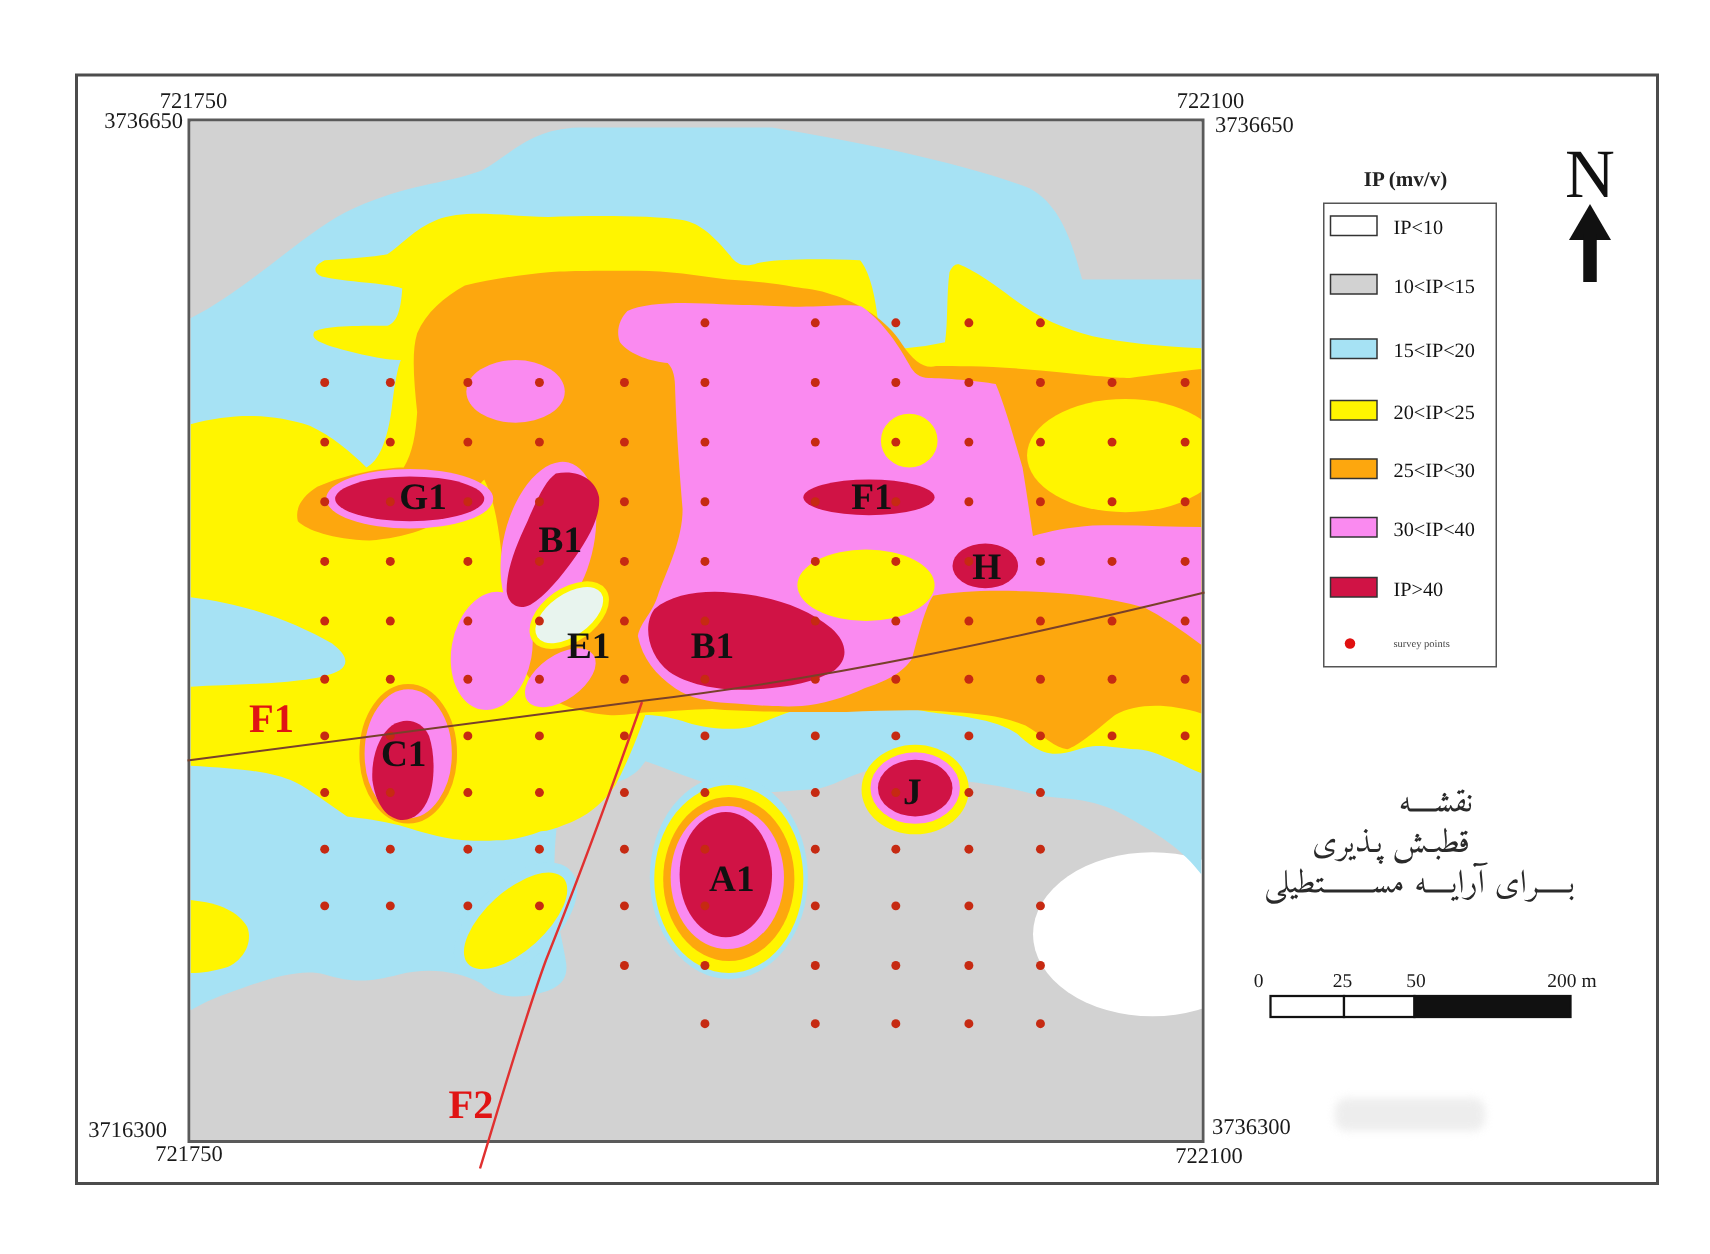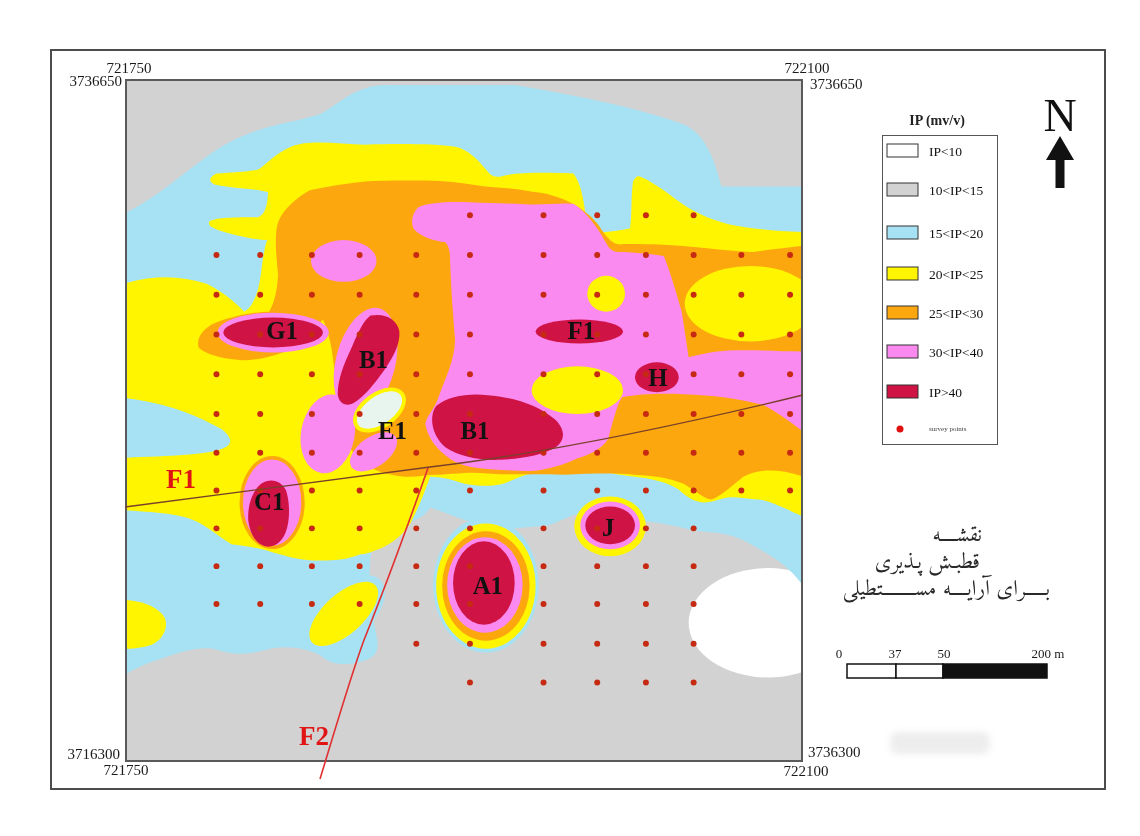--- a/index.html
+++ b/index.html
@@ -9,21 +9,21 @@
 <div class="abs" style="left:50px;top:49px;width:1052px;height:737px;border:2px solid #4c4c4c;"></div>
 
 <div class="coord" style="left:98px;top:60px;width:62px;text-align:center;">721750</div>
 
 <div class="coord" style="left:52px;top:73px;width:70px;text-align:right;">3736650</div>
 
 <div class="coord" style="left:776px;top:60px;width:62px;text-align:center;">722100</div>
 
 <div class="coord" style="left:810px;top:76px;">3736650</div>
 
-<div class="coord" style="left:50px;top:746px;width:70px;text-align:right;">3716300</div>
+<div class="coord" style="left:50px;top:746px;width:70px;text-align:center;">3716300</div>
 
 <div class="coord" style="left:95px;top:762px;width:62px;text-align:center;">721750</div>
 
 <div class="coord" style="left:808px;top:744px;text-align:right;">3736300</div>
 
 <div class="coord" style="left:775px;top:763px;width:62px;text-align:center;">722100</div>
 
 <svg class="abs" style="left:125px;top:79px;border:2px solid #5a5a5a;box-sizing:border-box;" width="678" height="683" viewBox="0 0 678 683">
 
 <rect x="0" y="0" width="678" height="683" fill="#d2d2d2"></rect>
@@ -299,21 +299,21 @@
 
 <svg class="abs" style="left:860px;top:542px;overflow:visible;" width="130" height="30" viewBox="0 0 130 30">
 <path transform="translate(120,26)" fill="#2a2a2a" d="M-4 -9Q-3.7 -9 -3.3 -8.6Q-1.3 -6.9 -1.4 -4.3Q-1.5 -2.9 -2.1 -2.1Q-3.7 0 -6.5 0Q-6.8 0 -6.9 -0.5Q-7 -0.7 -7 -1Q-7 -1.3 -6.9 -1.5Q-6.8 -1.9 -6.5 -2Q-3.7 -2.2 -2.4 -3.6Q-2.4 -4.2 -2.6 -4.4Q-2.7 -4.7 -2.8 -4.6Q-2.9 -4.6 -2.9 -4.5Q-3.3 -3.6 -4.1 -3.4Q-6.5 -2.9 -6.3 -5.3Q-6.2 -6.4 -5.4 -7.7Q-4.7 -9 -4 -9ZM-4.7 -6.6Q-5.2 -6.6 -5.3 -5.8Q-5.3 -5.6 -5.3 -5.6Q-4.8 -5.5 -4.4 -5.6Q-3.9 -5.6 -3.8 -5.9Q-4.3 -6.7 -4.7 -6.6ZM-3.3 -14.1Q-3.2 -14.2 -3.1 -14.2Q-2.6 -14 -2.3 -13.8Q-1.9 -13.6 -1.5 -13.3Q-1.4 -13.2 -1.5 -13.1L-2.6 -11.4Q-2.6 -11.3 -2.7 -11.4Q-2.8 -11.5 -3.1 -11.7Q-3.4 -11.9 -4 -12.2L-4.8 -10.9Q-4.9 -10.8 -5.1 -10.9Q-5.1 -11 -5.5 -11.2Q-5.9 -11.5 -6.6 -11.9Q-6.7 -12 -6.6 -12L-5.5 -13.6Q-5.5 -13.7 -5.4 -13.7Q-5 -13.6 -4.7 -13.4Q-4.3 -13.2 -4 -13Z M-11.3 -0.5Q-12.9 0 -15.5 0Q-16.8 0.1 -17.6 0Q-18.3 0 -18.6 0Q-18.8 -0 -18.9 -0.5Q-19.4 -1.9 -18.6 -2L-17.7 -2L-16.5 -3.3Q-16.4 -5.4 -16.6 -8Q-16.8 -10.5 -17.2 -13.5Q-17.2 -13.9 -17.2 -14.2Q-17.3 -14.5 -17.3 -14.5Q-17.4 -14.8 -16.8 -16Q-16.7 -16.2 -16.6 -16.2Q-16.5 -16.2 -16.4 -16Q-16 -14.8 -15.5 -14.4Q-15.2 -14.1 -15.5 -13.8L-15.9 -13.3Q-16 -13.2 -15.9 -12.8Q-15.4 -8.3 -15.5 -6.5Q-15.5 -6.1 -15.6 -5.5Q-15.7 -4.8 -15.9 -3.9Q-13.2 -6.2 -11.9 -6.8Q-10.5 -7.4 -9.8 -7.2Q-8.8 -6.9 -8.2 -5.7Q-8.1 -5.5 -8.1 -5Q-8.4 -3.3 -9.6 -2.3Q-8.8 -2 -8 -2Q-7.2 -1.9 -6.5 -2Q-6.2 -2 -6.1 -1.6Q-5.9 -0.7 -6.1 -0.4Q-6.3 0 -6.5 0Q-8.6 0.2 -11.3 -0.5ZM-10.5 -4.6Q-11.9 -5.6 -14.4 -3.9Q-15 -3.5 -15.6 -3Q-16.1 -2.5 -16.6 -2Q-12.7 -2.2 -9.7 -3.7Q-9.9 -4.1 -10.5 -4.6Z M-18.6 -2Q-18.2 -1.9 -18.2 -1.7Q-18.1 -1.6 -18.2 -1.2Q-18.3 0 -18.6 0Q-19.8 0 -21 -1.3Q-22 -0.1 -24 0Q-24.2 0 -24.3 -0.3L-24.4 -1.3Q-24.5 -1.5 -24.4 -1.7Q-24.2 -1.9 -24 -2Q-21.6 -2.2 -20.7 -3.4Q-20.6 -3.6 -20.4 -3.6Q-20.2 -3.6 -20.2 -3.4Q-20.2 -3.2 -20.2 -3.1Q-19.4 -2.2 -18.6 -2ZM-21.5 2.5Q-21.5 2.4 -21.4 2.4Q-20.5 2.7 -19.8 3.3Q-19.7 3.4 -19.8 3.5L-20.8 5.2Q-20.9 5.3 -21 5.2Q-21.1 5.1 -21.5 4.9Q-21.9 4.6 -22.6 4.2Q-22.7 4.1 -22.6 4.1Z M-28 0Q-28.2 0 -28.3 -0.3L-28.6 -1.3Q-28.8 -2 -28 -2H-24Q-23.2 -2 -23.4 -1.3L-23.7 -0.3Q-23.8 0 -24 0Z M-31.1 -4Q-31 -4.3 -30.8 -4.4Q-30.5 -4.5 -30.3 -4Q-29.2 -2 -28 -2Q-27.4 -2 -27.6 -0.7Q-27.7 0 -28 0Q-29.7 0 -30.7 -2.5Q-30.8 -2.8 -30.9 -2.5Q-31.5 -0.7 -31.7 -0.2Q-32 0.4 -32.5 0.4Q-33.8 0.4 -34.9 -0.6Q-36.1 0.7 -38 0.4Q-38.1 1.6 -38.3 2.6Q-38.4 3.5 -38.7 4.2Q-39.2 5.1 -40 5.8Q-42.6 7.8 -45.6 7.7Q-49.3 7.6 -50.3 4.6Q-50.5 3.8 -50.2 2.2Q-49.9 0.6 -48.8 -1.4Q-48.7 -1.5 -48.6 -1.5Q-48.5 -1.5 -48.4 -1.4Q-48.3 -1.3 -48.4 -1.2Q-49.8 1.4 -49.5 2.4Q-48.9 4.9 -45.4 5.3Q-43.9 5.5 -41.9 4.8Q-39.9 4 -39 2.6Q-38.5 0.9 -39.8 -1Q-39.9 -1.3 -39.9 -1.5L-39.4 -3.3Q-39.2 -3.7 -39 -3.4Q-38.7 -2.9 -38.5 -2.2Q-38.3 -1.5 -36.1 -1.8Q-35.1 -1.9 -34.5 -3Q-34.4 -3.1 -34.3 -3.3Q-34.3 -3.5 -34.2 -3.7Q-34.1 -4 -33.9 -4Q-33.8 -4.1 -33.7 -3.9Q-33.5 -3.8 -33.6 -3.7L-33.8 -3Q-33.9 -2.6 -33.6 -2.4Q-32.7 -1.9 -31.8 -2.2Q-31.5 -2.2 -31.1 -4ZM-34 -9.8Q-33.9 -9.9 -33.8 -9.9Q-33.4 -9.7 -33 -9.5Q-32.6 -9.3 -32.3 -9Q-32.2 -8.9 -32.2 -8.8L-33.3 -7.1Q-33.3 -7 -33.5 -7.2Q-33.5 -7.2 -33.8 -7.4Q-34.1 -7.5 -34.6 -7.8L-35.4 -6.6Q-35.4 -6.5 -35.6 -6.6Q-35.7 -6.7 -36 -7Q-36.4 -7.2 -37.1 -7.6Q-37.2 -7.7 -37.1 -7.7L-36.1 -9.3Q-36 -9.4 -35.9 -9.4Q-35.6 -9.3 -35.3 -9.1Q-35 -9 -34.7 -8.8ZM-35.5 -12.1Q-35.5 -12.2 -35.3 -12.2Q-34.9 -12 -34.5 -11.8Q-34.1 -11.6 -33.8 -11.3Q-33.7 -11.2 -33.7 -11.1L-34.8 -9.4Q-34.8 -9.3 -35 -9.4Q-35.1 -9.5 -35.5 -9.7Q-35.8 -10 -36.5 -10.4Q-36.7 -10.5 -36.6 -10.5Z M-61.1 -4.6 -60.5 -6Q-60.3 -6.4 -60.1 -6Q-59.6 -5.2 -59.5 -4.3Q-59.4 -3.3 -59.7 -2.2Q-60.3 0 -62.4 0Q-62.6 0 -62.9 -1.1Q-63 -1.7 -62.7 -1.9Q-62.6 -2 -62.4 -2Q-61.1 -1.9 -60.4 -2.7Q-60.4 -2.7 -60.4 -2.8Q-60.6 -3.5 -61 -4.1Q-61.2 -4.4 -61.1 -4.6ZM-60.5 5.7Q-60.6 5.7 -60.7 5.7Q-61.1 5.5 -61.5 5.3Q-61.9 5.1 -62.3 4.8Q-62.4 4.7 -62.3 4.6L-61.2 2.9Q-61.2 2.9 -61 3Q-61 3 -60.7 3.2Q-60.4 3.3 -59.9 3.7L-59.2 2.4Q-59.1 2.3 -59 2.5Q-58.9 2.5 -58.5 2.8Q-58.1 3 -57.4 3.4Q-57.3 3.5 -57.4 3.6L-58.5 5.2Q-58.5 5.2 -58.6 5.2Q-58.7 5.2 -58.7 5.2Q-59 5.1 -59.3 4.9Q-59.6 4.8 -59.8 4.6ZM-59 7.9Q-59.1 8 -59.2 8Q-59.6 7.8 -60 7.6Q-60.4 7.4 -60.8 7.1Q-60.9 7 -60.8 6.9L-59.8 5.2Q-59.7 5.1 -59.5 5.3Q-59.4 5.3 -59.1 5.6Q-58.7 5.8 -58 6.2Q-57.9 6.3 -57.9 6.4Z M-66.5 0Q-66.6 0 -66.7 -0.3L-67 -1.3Q-67.2 -2 -66.5 -2H-62.4Q-61.6 -2 -61.8 -1.3L-62.1 -0.3Q-62.2 0 -62.4 0Z M-66.5 -2Q-66.1 -1.9 -66 -1.4Q-65.9 -0.9 -66 -0.4Q-66.2 0 -66.5 0Q-67.9 -0.1 -68.4 -2.4Q-68.5 -2.8 -68.6 -3Q-68.6 -3.1 -68.6 -3.1Q-68.7 -3.3 -68.7 -3.1Q-69.4 -1.3 -70.5 -0.8Q-71.8 -0.3 -74.2 -0.4Q-76 -0.6 -75.1 -3.3Q-75 -3.7 -74.8 -3.7Q-74.6 -3.7 -74.5 -3.4Q-74.3 -2.8 -73.9 -2.7Q-71.8 -2.2 -70 -2.9Q-69.2 -3.2 -68.9 -4.1Q-68.9 -4.2 -69.2 -6.5Q-69.4 -7.6 -69.5 -8.3Q-69.6 -9 -69.6 -9.2Q-69.7 -9.7 -69.5 -9.9Q-69.4 -10.3 -69.2 -10.6Q-69.1 -10.9 -69 -11Q-69 -11.2 -68.8 -11.2Q-68.6 -11.2 -68.6 -11Q-68.4 -8.7 -68.1 -6.8Q-67.8 -5 -67.5 -3.6Q-67.1 -2.1 -66.5 -2ZM-69.8 -15.2Q-69.8 -15.3 -69.7 -15.3Q-68.8 -15 -68.1 -14.4Q-68 -14.3 -68.1 -14.2L-69.1 -12.5Q-69.2 -12.4 -69.3 -12.5Q-69.4 -12.6 -69.8 -12.8Q-70.2 -13.1 -70.9 -13.5Q-71 -13.6 -70.9 -13.6Z M-79.7 -4.6 -79.1 -6Q-78.9 -6.4 -78.7 -6Q-78.2 -5.2 -78.1 -4.3Q-78.1 -3.3 -78.3 -2.2Q-78.9 0 -81 0Q-81.2 0 -81.5 -1.1Q-81.6 -1.7 -81.4 -1.9Q-81.2 -2 -81 -2Q-79.7 -1.9 -79 -2.7Q-79 -2.7 -79 -2.8Q-79.2 -3.5 -79.6 -4.1Q-79.8 -4.4 -79.7 -4.6ZM-77.7 2.5Q-77.7 2.4 -77.5 2.4Q-77.1 2.6 -76.7 2.8Q-76.3 3 -76 3.3Q-75.9 3.4 -76 3.5L-77 5.2Q-77.1 5.3 -77.2 5.2Q-77.3 5.1 -77.6 4.9Q-77.9 4.7 -78.5 4.4L-79.3 5.7Q-79.4 5.8 -79.5 5.7Q-79.6 5.6 -80 5.4Q-80.4 5.1 -81.1 4.7Q-81.2 4.6 -81.1 4.6L-80 3Q-80 2.9 -79.8 2.9Q-79.5 3 -79.1 3.2Q-78.8 3.4 -78.5 3.7Z M-83.5 -1.4 -82.8 -3.1Q-82.7 -3.5 -82.5 -3.3Q-82.1 -2.6 -81.8 -2.3Q-81.5 -2 -81 -2Q-80.5 -2 -80.5 -1Q-80.5 -0 -81 0Q-81.3 0 -81.7 0Q-81.8 0 -81.8 0.1Q-81.9 2.2 -83.3 4.1Q-84.7 6 -86 6.1Q-87.2 6.2 -88 6Q-88.5 5.9 -89 5.7Q-89.5 5.5 -90.2 5.2Q-90.4 5.1 -90.4 5Q-90.4 4.9 -90.3 4.8Q-90.2 4.8 -90.1 4.8Q-88.7 5.2 -87.6 4.9Q-86.5 4.7 -85.5 4.1Q-84.4 3.4 -83.5 2.4Q-82.7 1.5 -82.5 0.6Q-82.5 0 -83.4 -0.9Q-83.6 -1.1 -83.5 -1.4Z M-90.6 -6.3Q-91.9 -7 -93.9 -5.9Q-95.3 -5.1 -95.8 -3.7Q-95.9 -3.5 -95.7 -3.1Q-95.3 -2.1 -92.9 -2Q-90.5 -1.8 -90.4 -1Q-90.2 0.7 -91.4 1.7Q-94.6 4.2 -98.6 4.4Q-103.4 4.6 -103.9 0.9Q-104.2 -0.9 -103.1 -3.2Q-102.8 -3.8 -102.5 -4.4Q-102.1 -4.9 -101.7 -5.4Q-101.5 -5.7 -101.4 -5.5Q-101.3 -5.3 -101.4 -5.1Q-103.6 -2 -102.8 -0.1Q-101.8 2.4 -98.4 2.3Q-94.2 2.3 -91.6 0.2Q-91.4 0 -91.6 -0.1Q-92 -0.4 -94.1 -0.5Q-96.2 -0.7 -96.6 -1.6Q-96.9 -2.6 -96.5 -3.8Q-95.7 -6.2 -93.4 -7.9Q-92.9 -8.3 -92.4 -8.5Q-91.8 -8.7 -91.4 -8.8Q-89.4 -8.9 -90 -6.7Q-90.2 -6.1 -90.6 -6.3Z"></path>
 </svg>
 
 <svg class="abs" style="left:820px;top:569px;overflow:visible;" width="240" height="30" viewBox="0 0 240 30">
 <path transform="translate(230,26)" fill="#2a2a2a" d="M-2.9 -4.6 -2.2 -6Q-2.1 -6.4 -1.8 -6Q-1.4 -5.2 -1.3 -4.3Q-1.2 -3.3 -1.5 -2.2Q-2 0 -4.2 0Q-4.4 0 -4.6 -1.1Q-4.8 -1.7 -4.5 -1.9Q-4.4 -2 -4.2 -2Q-2.9 -1.9 -2.2 -2.7Q-2.2 -2.7 -2.2 -2.8Q-2.4 -3.5 -2.8 -4.1Q-3 -4.4 -2.9 -4.6ZM-2.7 2.5Q-2.7 2.4 -2.5 2.4Q-1.7 2.7 -1 3.3Q-0.9 3.4 -0.9 3.5L-2 5.2Q-2 5.3 -2.2 5.2Q-2.3 5.1 -2.7 4.9Q-3 4.6 -3.7 4.2Q-3.9 4.1 -3.8 4.1Z M-8.2 0Q-8.4 0 -8.5 -0.3L-8.8 -1.3Q-9 -2 -8.2 -2H-4.2Q-3.4 -2 -3.6 -1.3L-3.9 -0.3Q-4 0 -4.2 0Z M-12.3 0Q-12.5 0 -12.6 -0.3L-12.9 -1.3Q-13.1 -2 -12.3 -2H-8.2Q-7.5 -2 -7.7 -1.3L-8 -0.3Q-8.1 0 -8.2 0Z M-16.4 0Q-16.6 0 -16.7 -0.3L-16.9 -1.3Q-17.1 -2 -16.4 -2H-12.3Q-11.6 -2 -11.7 -1.3L-12 -0.3Q-12.1 0 -12.3 0Z M-20.5 0Q-20.6 0 -20.7 -0.3L-21 -1.3Q-21.2 -2 -20.5 -2H-16.4Q-15.6 -2 -15.8 -1.3L-16.1 -0.3Q-16.2 0 -16.4 0Z M-24.5 0Q-24.7 0 -24.8 -0.3L-25.1 -1.3Q-25.3 -2 -24.5 -2H-20.4Q-19.7 -2 -19.9 -1.3L-20.2 -0.3Q-20.3 0 -20.4 0Z M-27 -1.4 -26.3 -3.1Q-26.2 -3.5 -26 -3.3Q-25.7 -2.6 -25.3 -2.3Q-25 -2 -24.5 -2Q-24 -2 -24 -1Q-24 -0 -24.5 0Q-24.9 0 -25.2 0Q-25.3 0 -25.3 0.1Q-25.4 2.2 -26.8 4.1Q-28.3 6 -29.5 6.1Q-30.7 6.2 -31.6 6Q-32 5.9 -32.5 5.7Q-33.1 5.5 -33.7 5.2Q-33.9 5.1 -33.9 5Q-33.9 4.9 -33.9 4.8Q-33.8 4.8 -33.6 4.8Q-32.2 5.2 -31.1 4.9Q-30 4.7 -29 4.1Q-28 3.4 -27 2.4Q-26.2 1.5 -26 0.6Q-26 0 -26.9 -0.9Q-27.1 -1.1 -27 -1.4Z M-34.9 -14.7Q-34.4 -15.8 -34.3 -14.8L-33.8 -9.4Q-33 -2.1 -34 -0.2Q-34.1 0.1 -34.2 -0Q-34.3 -0.1 -34.3 -0.4Q-34.3 -2.2 -34.6 -4.6Q-34.6 -4.6 -35 -8.7L-35.5 -12.7Q-35.6 -13.2 -35.4 -13.5Z M-38.9 -6.3Q-40.2 -7 -42.2 -5.9Q-43.6 -5.1 -44.1 -3.7Q-44.2 -3.5 -44 -3.1Q-43.6 -2.1 -41.2 -2Q-38.8 -1.8 -38.7 -1Q-38.5 0.7 -39.7 1.7Q-42.9 4.2 -46.9 4.4Q-51.7 4.6 -52.2 0.9Q-52.5 -0.9 -51.4 -3.2Q-51.1 -3.8 -50.8 -4.4Q-50.4 -4.9 -50 -5.4Q-49.8 -5.7 -49.7 -5.5Q-49.6 -5.3 -49.7 -5.1Q-51.9 -2 -51.1 -0.1Q-50.1 2.4 -46.7 2.3Q-42.5 2.3 -39.9 0.2Q-39.7 0 -39.9 -0.1Q-40.3 -0.4 -42.4 -0.5Q-44.5 -0.7 -44.9 -1.6Q-45.2 -2.6 -44.8 -3.8Q-44 -6.2 -41.7 -7.9Q-41.2 -8.3 -40.7 -8.5Q-40.1 -8.7 -39.7 -8.8Q-37.7 -8.9 -38.3 -6.7Q-38.5 -6.1 -38.9 -6.3Z M-62.9 -14.7Q-62.4 -15.8 -62.3 -14.8L-61.8 -9.4Q-61 -2.1 -62 -0.2Q-62.1 0.1 -62.2 -0Q-62.3 -0.1 -62.3 -0.4Q-62.3 -2.2 -62.6 -4.6Q-62.6 -4.6 -63.1 -8.7L-63.5 -12.7Q-63.6 -13.2 -63.4 -13.5ZM-58.8 -20Q-58.4 -20 -58.2 -19.7Q-58.1 -19.4 -58.4 -19.2Q-60.8 -17.6 -66.1 -17.8Q-66.3 -17.4 -66.5 -17.1Q-66.7 -16.9 -66.8 -17L-67.8 -18.1Q-68.2 -18.3 -67.2 -19.5Q-67 -19.7 -66.5 -19.6Q-62.6 -19 -58.8 -20Z M-68.2 -6.1Q-68.2 -6.2 -68.2 -6.2Q-68 -6.3 -67.8 -6.1Q-67 -5.2 -66.5 -3.7Q-66.1 -2.2 -66.2 -0.8Q-66.5 1.2 -67.8 2.8Q-69.1 4.4 -71.1 5Q-71.7 5.1 -72.2 4.9Q-73.5 4.5 -74.3 4.2Q-75.1 3.9 -75.4 3.7Q-75.5 3.6 -75.5 3.5Q-75.5 3.5 -75.4 3.4Q-75.3 3.3 -75.2 3.4Q-74.4 3.6 -73.8 3.7Q-73.2 3.7 -72.6 3.7Q-72 3.6 -71.4 3.4Q-70.8 3.1 -70.1 2.6Q-68 1.3 -67 -0.5Q-66.9 -0.7 -67 -0.9Q-67.3 -2 -68.7 -3.8Q-68.8 -3.9 -68.8 -3.9Z M-76.5 -14.7Q-76 -15.8 -75.9 -14.8L-75.3 -9.4Q-74.5 -2.1 -75.5 -0.2Q-75.7 0.1 -75.8 -0Q-75.9 -0.1 -75.9 -0.4Q-75.8 -2.2 -76.1 -4.6Q-76.1 -4.6 -76.6 -8.7L-77.1 -12.7Q-77.1 -13.2 -77 -13.5Z M-81.3 -4.6 -80.7 -6Q-80.5 -6.4 -80.3 -6Q-79.8 -5.2 -79.7 -4.3Q-79.6 -3.3 -79.9 -2.2Q-80.5 0 -82.6 0Q-82.8 0 -83 -1.1Q-83.2 -1.7 -82.9 -1.9Q-82.8 -2 -82.6 -2Q-81.3 -1.9 -80.6 -2.7Q-80.6 -2.7 -80.6 -2.8Q-80.8 -3.5 -81.2 -4.1Q-81.4 -4.4 -81.3 -4.6ZM-79.3 2.5Q-79.3 2.4 -79.1 2.4Q-78.7 2.6 -78.3 2.8Q-77.9 3 -77.6 3.3Q-77.5 3.4 -77.5 3.5L-78.6 5.2Q-78.6 5.3 -78.8 5.2Q-78.9 5.1 -79.2 4.9Q-79.5 4.7 -80.1 4.4L-80.9 5.7Q-81 5.8 -81.1 5.7Q-81.2 5.6 -81.6 5.4Q-81.9 5.1 -82.7 4.7Q-82.7 4.6 -82.7 4.6L-81.6 3Q-81.6 2.9 -81.4 2.9Q-81 3 -80.7 3.2Q-80.4 3.4 -80.1 3.7Z M-86.7 0Q-86.8 0 -86.9 -0.3L-87.2 -1.3Q-87.4 -2 -86.7 -2H-82.6Q-81.8 -2 -82 -1.3L-82.3 -0.3Q-82.4 0 -82.6 0Z M-90.7 0Q-90.9 0 -91 -0.3L-91.3 -1.3Q-91.5 -2 -90.7 -2H-86.6Q-85.9 -2 -86.1 -1.3L-86.4 -0.3Q-86.5 0 -86.6 0Z M-94.8 0Q-95 0 -95.1 -0.3L-95.3 -1.3Q-95.5 -2 -94.8 -2H-90.7Q-90 -2 -90.2 -1.3L-90.4 -0.3Q-90.5 0 -90.7 0Z M-98.9 0Q-99 0 -99.2 -0.3L-99.4 -1.3Q-99.6 -2 -98.9 -2H-94.8Q-94 -2 -94.2 -1.3L-94.5 -0.3Q-94.6 0 -94.8 0Z M-101.6 -9.7Q-101.3 -10.1 -101.2 -9.5Q-101.2 -9.3 -101.1 -8.6Q-101 -8 -100.9 -6.9Q-100.8 -5.8 -100.7 -5.2Q-100.6 -4.5 -100.6 -4.3Q-100.4 -2.5 -99.8 -2.2Q-99.5 -1.9 -98.9 -2Q-98.5 -2 -98.4 -1.5Q-98.3 -1 -98.5 -0.5Q-98.6 -0 -98.9 0Q-100.1 0.1 -100.7 -0.6Q-101.3 -1.4 -101.5 -3.2Q-102.1 -2.1 -102.8 -1.8Q-103.3 -1.6 -104.1 -1.8Q-105.1 -2 -105.4 -2.3Q-105.9 -2.6 -105.8 -3Q-105.7 -3.5 -105.4 -4.2Q-105 -5 -104.8 -5.2Q-103.6 -6.3 -102 -7.1Q-102.1 -8.1 -102.1 -8.5Q-102.1 -8.9 -101.9 -9.2ZM-101.9 -5.8Q-103.6 -5.3 -104.3 -4.3Q-104.4 -4.2 -104.3 -4.1Q-103.8 -3.9 -103.2 -3.9Q-102.7 -3.8 -101.9 -4Q-101.8 -4 -101.7 -4.1Q-101.7 -4.5 -101.7 -4.9Q-101.8 -5.3 -101.9 -5.8Z M-117.1 -7Q-115.6 -7 -115 -3.3Q-115 -3.1 -115.1 -3L-116.3 -1.5Q-116.4 -1.2 -116.7 -1.3Q-118.4 -1.8 -119.7 -2.9Q-120.7 0 -122.2 0Q-122.3 0 -122.5 -0.5Q-122.9 -1.6 -122.5 -1.9Q-122.4 -2 -122.2 -2Q-121.2 -2 -120.3 -3.2Q-119.9 -3.6 -118.8 -5.6Q-118.1 -7 -117.1 -7ZM-118.6 -4.8Q-117.9 -4.1 -116.7 -3.8Q-116.6 -4.8 -117.3 -5.1Q-118 -5.4 -118.6 -4.8Z M-131.9 -3.6Q-131.7 -3.8 -131.6 -3.9Q-131.4 -4 -131.3 -3.8Q-131.1 -3.6 -131.3 -3.3Q-131.4 -3.1 -131.4 -2.9Q-131.5 -2.8 -131.6 -2.6Q-129 -1.5 -127.9 -4Q-127.8 -4.3 -127.6 -4.4Q-127.4 -4.4 -127.3 -4.3Q-127.2 -4.1 -127.3 -3.8Q-127.6 -3.1 -127.5 -2.8Q-127.4 -2.3 -126.7 -2.2Q-125.9 -2 -125.6 -2.4Q-125.2 -2.8 -124.8 -4.2Q-124.8 -4.3 -124.6 -4.3Q-124.3 -4.3 -124.3 -4.2Q-123.5 -2.1 -122.2 -2Q-121.9 -1.9 -121.8 -1.4Q-121.7 -0.8 -121.8 -0.4Q-121.9 0 -122.2 0Q-124 0 -124.8 -2.2Q-124.8 -2.3 -124.9 -2.2Q-125.3 -0.8 -125.7 -0.4Q-126 0.1 -126.5 0.2Q-128.1 0.2 -128.9 -1Q-129.7 0 -131 0Q-132.2 0 -132.9 -0.9Q-133.7 0 -134.7 0Q-135.1 0 -135.2 -1.5Q-135.2 -1.9 -134.7 -2Q-132.5 -2.1 -131.9 -3.6Z M-138.8 0Q-138.9 0 -139 -0.3L-139.3 -1.3Q-139.5 -2 -138.8 -2H-134.7Q-133.9 -2 -134.1 -1.3L-134.4 -0.3Q-134.5 0 -134.7 0Z M-142.8 0Q-143 0 -143.1 -0.3L-143.4 -1.3Q-143.6 -2 -142.8 -2H-138.7Q-138 -2 -138.2 -1.3L-138.5 -0.3Q-138.6 0 -138.7 0Z M-146.9 0Q-147.1 0 -147.2 -0.3L-147.4 -1.3Q-147.6 -2 -146.9 -2H-142.8Q-142.1 -2 -142.3 -1.3L-142.5 -0.3Q-142.6 0 -142.8 0Z M-151 0Q-151.1 0 -151.2 -0.3L-151.5 -1.3Q-151.7 -2 -151 -2H-146.9Q-146.1 -2 -146.3 -1.3L-146.6 -0.3Q-146.7 0 -146.9 0Z M-155 0Q-155.2 0 -155.3 -0.3L-155.6 -1.3Q-155.8 -2 -155 -2H-150.9Q-150.2 -2 -150.4 -1.3L-150.7 -0.3Q-150.8 0 -150.9 0Z M-159.1 0Q-159.3 0 -159.4 -0.3L-159.7 -1.3Q-159.9 -2 -159.1 -2H-155Q-154.3 -2 -154.5 -1.3L-154.7 -0.3Q-154.8 0 -155 0Z M-163.2 0Q-163.3 0 -163.5 -0.3L-163.7 -1.3Q-163.9 -2 -163.2 -2H-159.1Q-158.3 -2 -158.5 -1.3L-158.8 -0.3Q-158.9 0 -159.1 0Z M-167.2 0Q-167.4 0 -167.5 -0.3L-167.8 -1.3Q-168 -2 -167.2 -2H-163.2Q-162.4 -2 -162.6 -1.3L-162.9 -0.3Q-163 0 -163.2 0Z M-167.2 -2Q-166.8 -1.9 -166.8 -1.7Q-166.8 -1.6 -166.8 -1.2Q-167 0 -167.2 0Q-168.4 0 -169.6 -1.3Q-170.6 -0.1 -172.6 0Q-172.8 0 -172.9 -0.3L-173.1 -1.3Q-173.1 -1.5 -173 -1.7Q-172.9 -1.9 -172.6 -2Q-170.2 -2.2 -169.4 -3.4Q-169.2 -3.6 -169 -3.6Q-168.8 -3.6 -168.8 -3.4Q-168.8 -3.2 -168.8 -3.1Q-168.1 -2.2 -167.2 -2ZM-169.4 -9.7Q-169.3 -9.8 -169.2 -9.8Q-168.8 -9.6 -168.4 -9.4Q-168 -9.2 -167.6 -8.9Q-167.6 -8.8 -167.6 -8.7L-168.7 -7Q-168.7 -6.9 -168.9 -7Q-168.9 -7.1 -169.2 -7.3Q-169.6 -7.5 -170.1 -7.8L-171 -6.5Q-171 -6.4 -171.2 -6.5Q-171.3 -6.6 -171.6 -6.8Q-172 -7.1 -172.7 -7.5Q-172.8 -7.6 -172.7 -7.6L-171.7 -9.2Q-171.6 -9.3 -171.5 -9.3Q-171.1 -9.2 -170.8 -9Q-170.5 -8.8 -170.2 -8.6Z M-177.4 -0.5Q-179 0 -181.6 0Q-182.9 0.1 -183.7 0Q-184.5 0 -184.7 0Q-184.9 -0 -185.1 -0.5Q-185.5 -1.9 -184.7 -2L-183.8 -2L-182.6 -3.3Q-182.6 -5.4 -182.7 -8Q-182.9 -10.5 -183.3 -13.5Q-183.3 -13.9 -183.4 -14.2Q-183.4 -14.5 -183.4 -14.5Q-183.5 -14.8 -182.9 -16Q-182.8 -16.2 -182.7 -16.2Q-182.6 -16.2 -182.6 -16Q-182.1 -14.8 -181.6 -14.4Q-181.4 -14.1 -181.6 -13.8L-182 -13.3Q-182.1 -13.2 -182.1 -12.8Q-181.5 -8.3 -181.6 -6.5Q-181.6 -6.1 -181.7 -5.5Q-181.9 -4.8 -182 -3.9Q-179.3 -6.2 -178 -6.8Q-176.6 -7.4 -176 -7.2Q-174.9 -6.9 -174.3 -5.7Q-174.2 -5.5 -174.3 -5Q-174.6 -3.3 -175.8 -2.3Q-174.9 -2 -174.1 -2Q-173.3 -1.9 -172.6 -2Q-172.3 -2 -172.2 -1.6Q-172 -0.7 -172.2 -0.4Q-172.5 0 -172.6 0Q-174.7 0.2 -177.4 -0.5ZM-176.7 -4.6Q-178 -5.6 -180.5 -3.9Q-181.1 -3.5 -181.7 -3Q-182.2 -2.5 -182.8 -2Q-178.8 -2.2 -175.8 -3.7Q-176.1 -4.1 -176.7 -4.6Z M-184.7 -2Q-184.3 -1.9 -184.3 -1.7Q-184.3 -1.6 -184.3 -1.2Q-184.5 0 -184.7 0Q-185.9 0 -187.1 -1.3Q-188.1 -0.1 -190.1 0Q-190.3 0 -190.4 -0.3L-190.6 -1.3Q-190.6 -1.5 -190.5 -1.7Q-190.3 -1.9 -190.1 -2Q-187.7 -2.2 -186.8 -3.4Q-186.7 -3.6 -186.5 -3.6Q-186.3 -3.6 -186.3 -3.4Q-186.3 -3.2 -186.3 -3.1Q-185.6 -2.2 -184.7 -2ZM-186.4 1.4Q-186.4 1.3 -186.2 1.4Q-185.8 1.5 -185.4 1.7Q-185 2 -184.7 2.3Q-184.6 2.4 -184.6 2.5L-185.7 4.1Q-185.7 4.2 -185.9 4.1Q-186 4 -186.3 3.8Q-186.6 3.7 -187.2 3.3L-188 4.6Q-188.1 4.7 -188.2 4.6Q-188.3 4.5 -188.7 4.3Q-189 4 -189.7 3.6Q-189.8 3.6 -189.8 3.5L-188.7 1.9Q-188.6 1.8 -188.5 1.8Q-188.1 2 -187.8 2.1Q-187.5 2.3 -187.2 2.6Z M-190.1 -2Q-189.8 -1.9 -189.8 -1.3Q-189.9 0 -190.1 0Q-191.3 -0.2 -192.3 -2.5Q-192.5 -3.1 -192.5 -2.5Q-192.9 -0 -194.4 0Q-194.6 0 -194.7 -0.2Q-195.2 -1.8 -194.4 -2Q-193.7 -2.2 -193.3 -2.8Q-192.9 -3.3 -193 -4L-193.3 -14Q-193.3 -14.3 -193.2 -14.3L-192.6 -15.1Q-192.4 -15.3 -192.4 -15Q-192.3 -14.5 -192.3 -13.7Q-192.2 -13 -192.2 -12.1Q-192.1 -8.7 -192 -6.8Q-191.9 -4.9 -191.8 -4.5Q-191.2 -2.2 -190.1 -2Z M-205.9 2.6Q-205.8 1.5 -205.3 0.1Q-205.1 -0.5 -204.8 -1Q-204.6 -1.5 -204.4 -1.8Q-204.2 -2 -204 -2Q-203.8 -1.8 -204 -1.6Q-205.7 1.6 -204.9 3.2Q-203.7 5.6 -200.4 5.4Q-196.6 5.2 -193.8 2.9Q-193.6 2.6 -194.2 2.4Q-194.8 2.2 -196.1 2.1Q-197.5 2 -197.6 2Q-198.7 1.4 -197.9 0.1Q-197.4 -0.6 -196.5 -1.1Q-195.6 -1.6 -194.4 -2Q-193.7 -2.2 -193.9 -1.3Q-194 0 -194.4 0Q-196.5 0 -196.6 0.6Q-193.9 0.7 -193 1.3Q-192.7 1.6 -192.6 2Q-192.5 2.4 -192.8 3.2Q-193.1 4 -193.4 4.3Q-196.2 7.3 -200.5 7.5Q-203.2 7.6 -204.8 6.2Q-206.1 5 -205.9 2.6Z"></path>
 </svg>
 
 <div class="coord" style="left:834px;top:646px;width:10px;text-align:center;font-size:13px;">0</div>
-<div class="coord" style="left:885px;top:646px;width:20px;text-align:center;font-size:13px;">37</div>
+<div class="coord" style="left:885px;top:646px;width:20px;text-align:center;font-size:13px;">25</div>
 <div class="coord" style="left:934px;top:646px;width:20px;text-align:center;font-size:13px;">50</div>
 <div class="coord" style="left:1028px;top:646px;width:40px;text-align:center;font-size:13px;">200 m</div>
 
 <svg class="abs" style="left:846px;top:662px;" width="204" height="20" viewBox="0 0 204 20">
 <rect x="1" y="2" width="49" height="14" fill="#fff" stroke="#111" stroke-width="1.5"></rect>
 <rect x="50" y="2" width="47" height="14" fill="#fff" stroke="#111" stroke-width="1.5"></rect>
 <rect x="97" y="2" width="104" height="14" fill="#111" stroke="#111" stroke-width="1.5"></rect>
 </svg>
 
 <div class="abs" style="left:890px;top:732px;width:100px;height:22px;background:#e9e9e9;border-radius:8px;filter:blur(3px);opacity:0.8;"></div>

